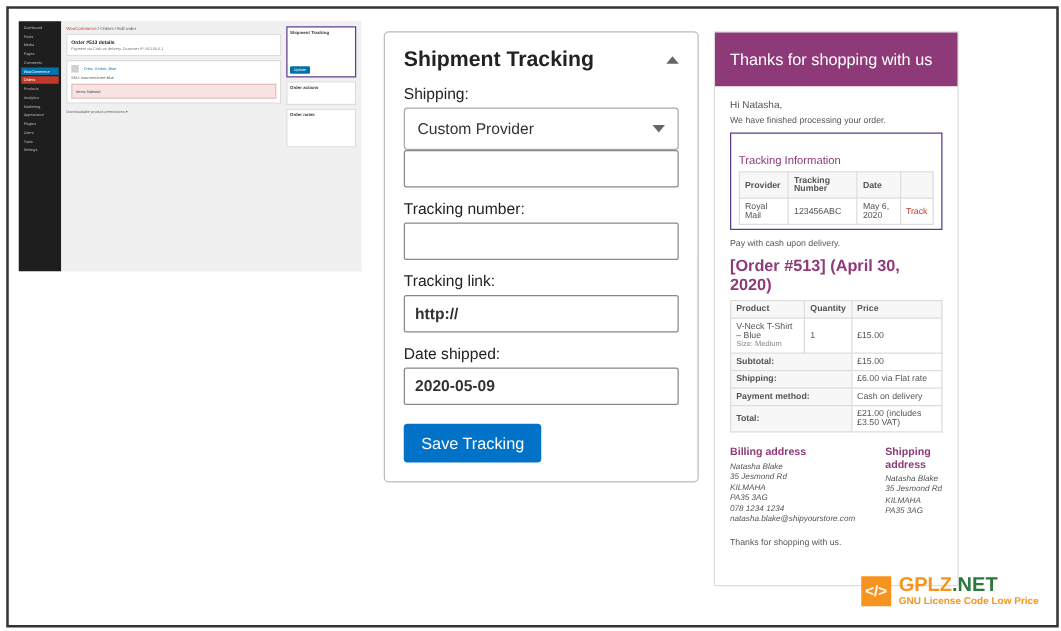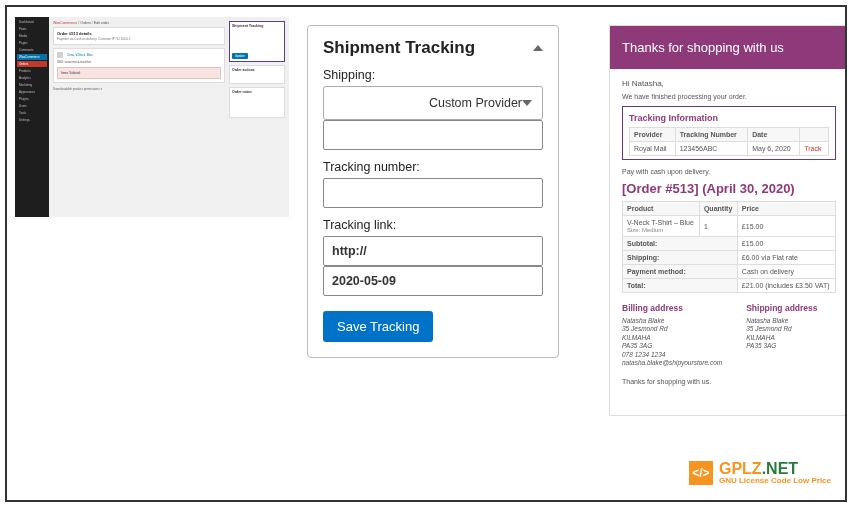--- a/index.html
+++ b/index.html
@@ -75,21 +75,21 @@
   width: 0; height: 0;
   border-left: 5px solid transparent;
   border-right: 5px solid transparent;
   border-bottom: 6px solid #666;
 }
 .center-card label { display: block; font-size: 12.5px; color: #222; margin-bottom: 4px; margin-top: 10px; }
 .center-card .sel {
   width: 100%; height: 34px;
   border: 1px solid #aaa; border-radius: 3px;
   padding: 16px 10px;
-  display: flex; align-items: center; justify-content: flex-end;
+  display: flex; align-items: center; justify-content: space-between;
   font-size: 12.5px; color: #333;
 }
 .center-card .sel .chev {
   width: 0; height: 0;
   border-left: 5px solid transparent;
   border-right: 5px solid transparent;
   border-top: 6px solid #666;
 }
 .center-card .inp {
   width: 100%; height: 30px;
@@ -101,34 +101,34 @@
   margin-top: 15px;
   background: #0073c8; color: #fff;
   border: none; border-radius: 3px;
   padding: 8px 14px;
   font-size: 13px; font-weight: 500;
 }
 
 
 .email {
   position: absolute;
-  left: 602px; top: 18px;
-  width: 240px;
+  left: 564px; top: 18px;
+  width: 196px;
   background: #fff;
   border: 1px solid #ddd;
 }
 .email .banner {
   background: #8e3a78; color: #fff;
   padding: 14px 12px; font-size: 13px;
 }
 .email .body { padding: 10px 12px 30px; }
 .email .body .greet { font-size: 8px; color: #555; margin-bottom: 5px; }
 .email .body .notice { font-size: 7px; color: #555; margin-bottom: 6px; }
 .email .track-box { border: 1.5px solid #5b3d8a; padding: 6px 6px 3px; margin-bottom: 8px; }
-.email .track-box h3 { color: #8e3a78; font-size: 9px; font-weight: 700; margin-bottom: 4px; }
+.email .track-box h3 { color: #8e3a78; font-size: 9px; font-weight: 400; margin-bottom: 4px; margin-top: 10px; }
 .email table { width: 100%; border-collapse: collapse; font-size: 7px; }
 .email th, .email td { border: 1px solid #ddd; padding: 3px 4px; text-align: left; color: #555; }
 .email th { background: #f7f7f7; font-weight: 600; }
 .email .tracklink { color: #c0392b; }
 .email .cod { font-size: 7px; color: #555; margin-bottom: 6px; }
 .email .order-title { color: #8e3a78; font-size: 13px; font-weight: 600; margin-bottom: 5px; }
 .email .ordertbl td.prod { font-size: 7px; }
 .email .ordertbl .sz { color: #888; font-size: 6px; }
 .email .addr-row { display: flex; gap: 24px; margin-top: 10px; }
 .email .addr-col { flex: 1; }
@@ -230,20 +230,21 @@
     <div class="inp"></div>
 
     <label>Tracking number:</label>
     <div class="inp"></div>
 
     <label>Tracking link:</label>
     <div class="inp">
         <span>http://</span>
       </div>
 
+    <label>Date shipped:</label>
     <div class="inp">
         <span>2020-05-09</span>
       </div>
 
     <button class="btn-save">Save Tracking</button>
   </div>
 
   <div class="email">
     <div class="banner">Thanks for shopping with us</div>
     <div class="body">

